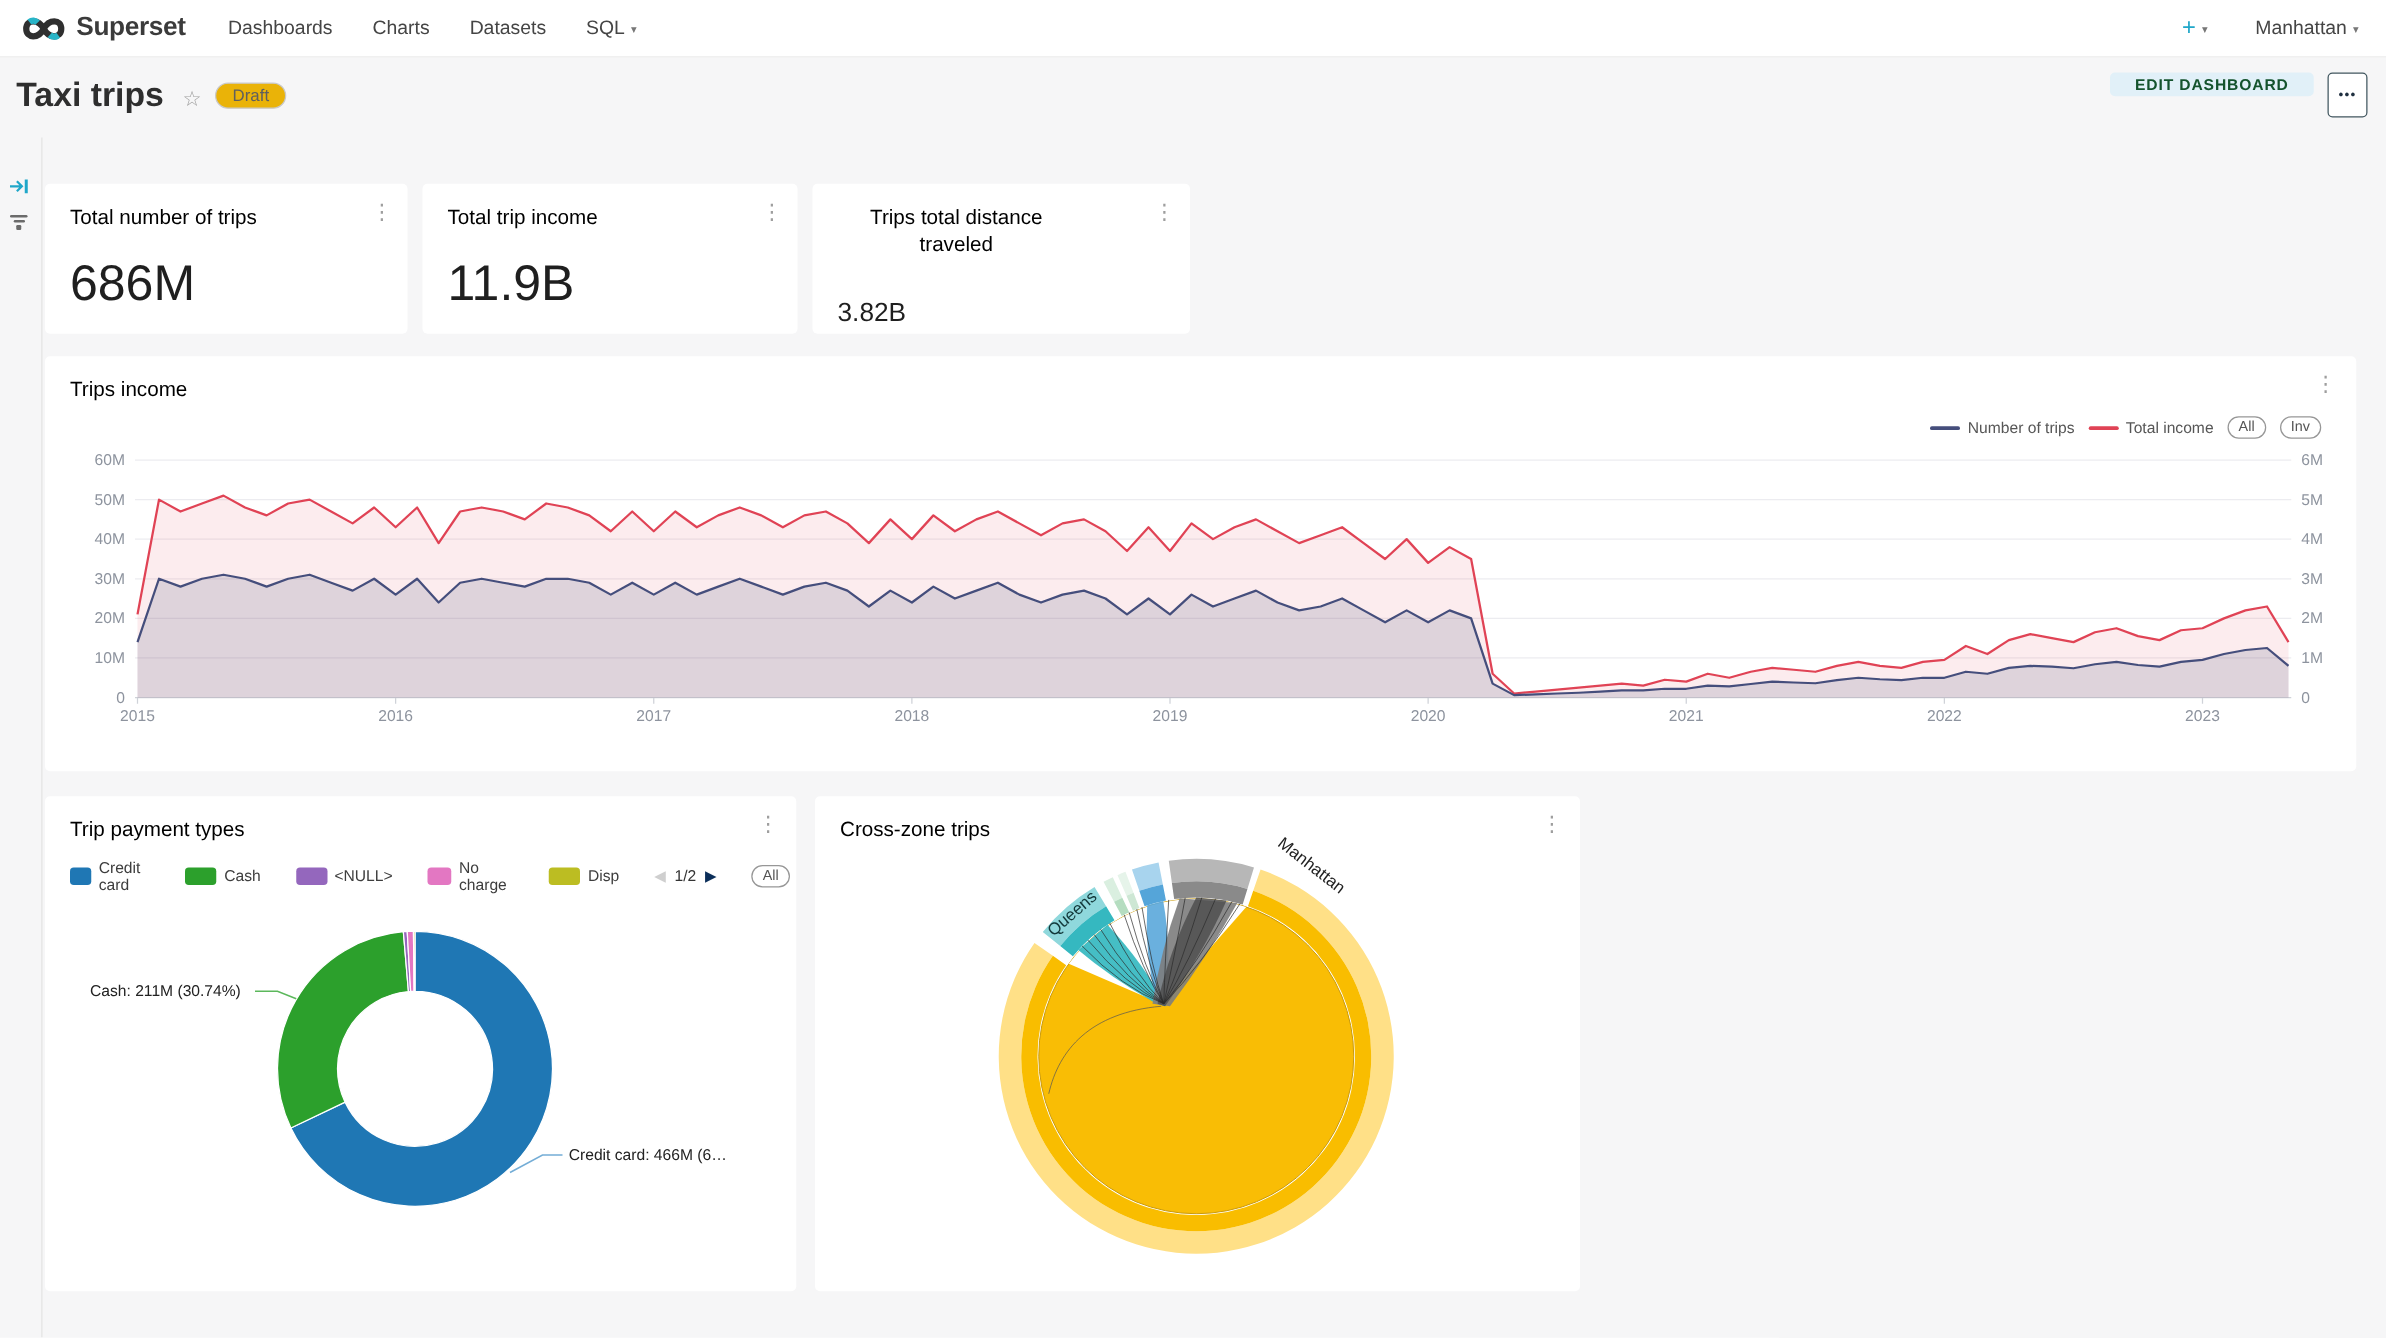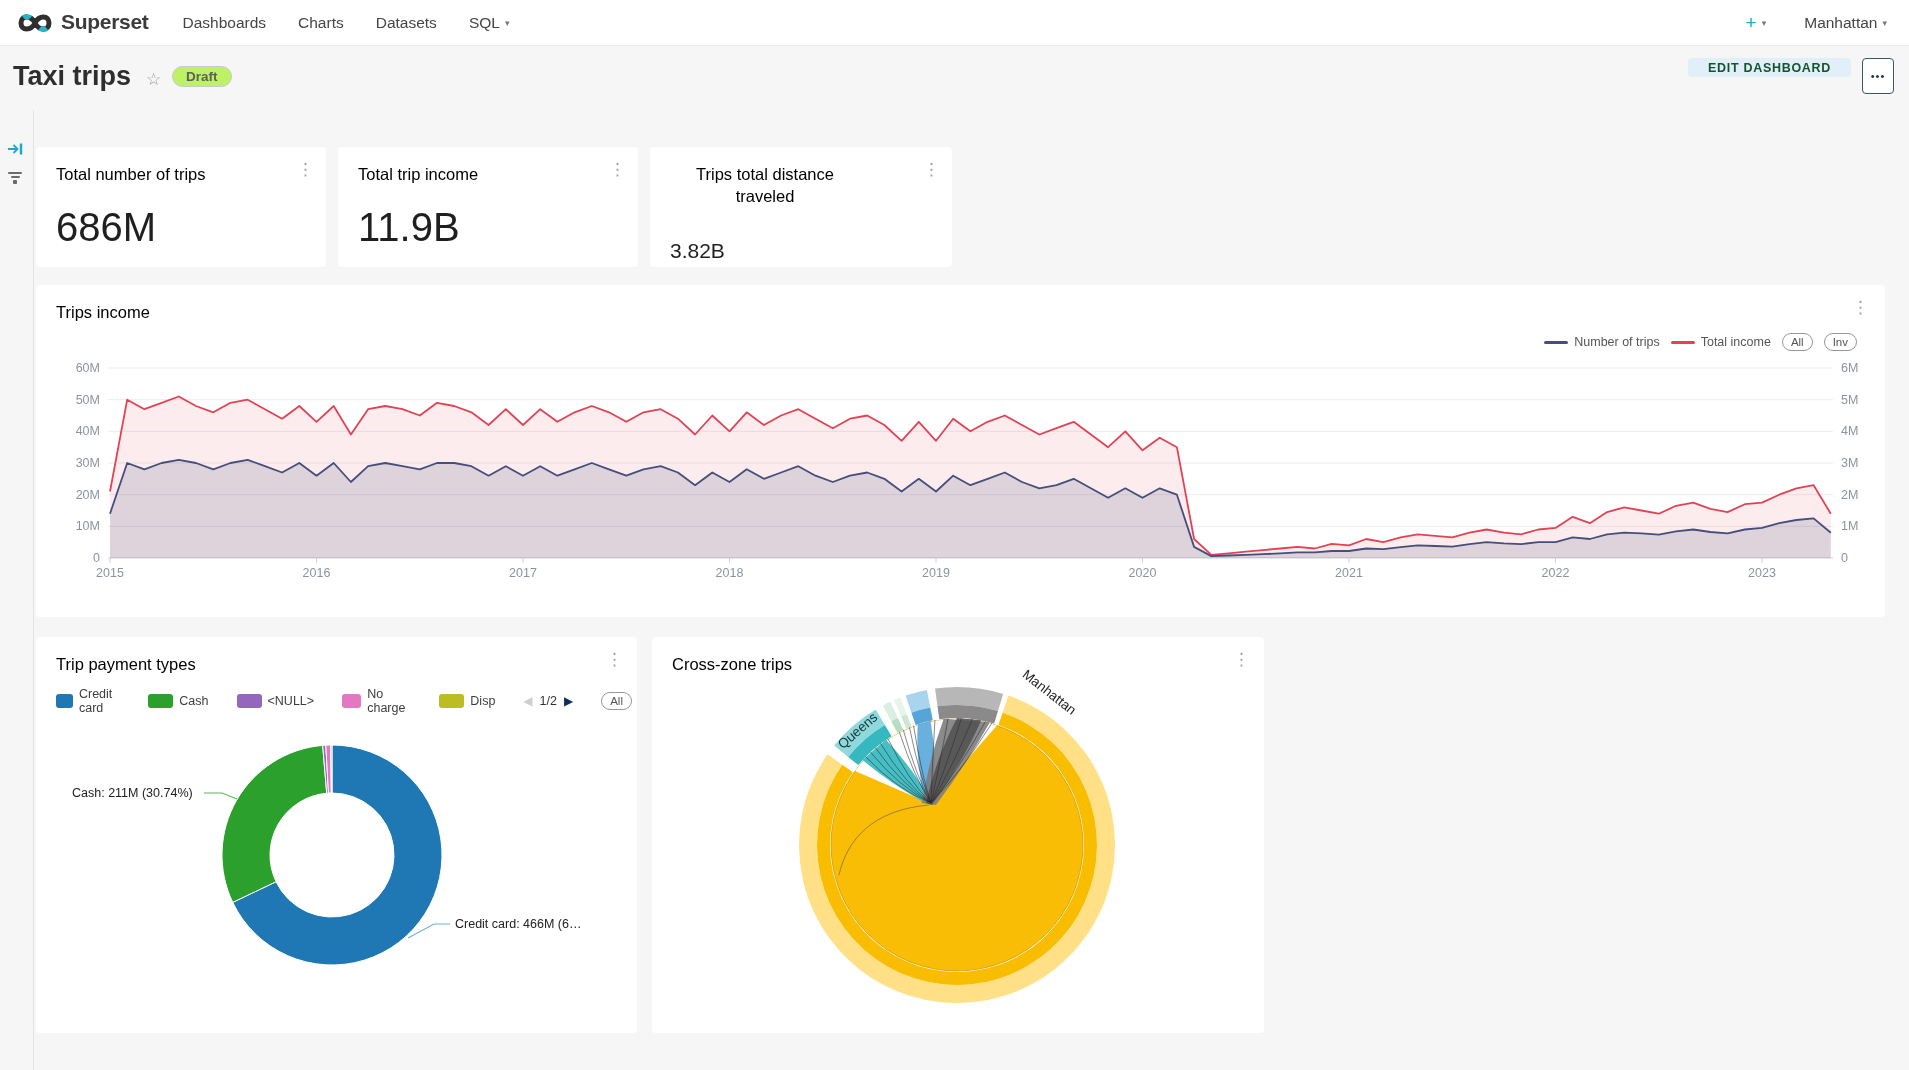--- a/index.html
+++ b/index.html
@@ -14,22 +14,22 @@
   .nav-links{display:flex;align-items:center;gap:32px;margin-left:34px;}
   .nav-link{font-size:15.5px;color:#454545;cursor:pointer;display:flex;align-items:center;gap:5px;}
   .caret{font-size:9px;color:#777;}
   .nav-right{margin-left:auto;display:flex;align-items:center;gap:38px;margin-right:22px;}
   .plus{color:#20a7c9;font-size:19px;font-weight:400;}
 
   
   .head{position:absolute;left:0;top:46px;width:100%;height:64px;}
   .title{position:absolute;left:13px;top:15px;font-size:27px;font-weight:700;color:#2e2e2e;}
   .star{position:absolute;left:146px;top:23px;font-size:17px;color:#9e9e9e;}
-  .draft{position:absolute;left:172px;top:20px;font-size:13.5px;color:#5f5f5f;background:#bef264;
-         border:1.5px solid #c9c9c9;border-radius:13px;padding:2px 13px;font-weight:bold;}
+  .draft{position:absolute;left:172px;top:20px;font-size:13.5px;color:#5f5f5f;background:#eab308;
+         border:1.5px solid #c9c9c9;border-radius:13px;padding:2px 13px;}
   .edit-btn{position:absolute;right:58px;top:12px;height:19px;padding:0 20px;background:#e1f0f8;
             color:#14532d;font-size:12.5px;font-weight:700;letter-spacing:0.7px;border:none;
             border-radius:4px;display:flex;align-items:center;}
   .more-btn{position:absolute;right:15px;top:12px;width:32px;height:36px;background:#fff;
             border:1px solid #41565f;border-radius:4px;color:#203040;font-size:11px;
             display:flex;align-items:center;justify-content:center;letter-spacing:1px;}
 
   
   .rail{position:absolute;left:0;top:110px;width:33px;height:960px;border-right:1px solid #e3e3e3;}
   .rail-expand{position:absolute;left:7px;top:32px;}

